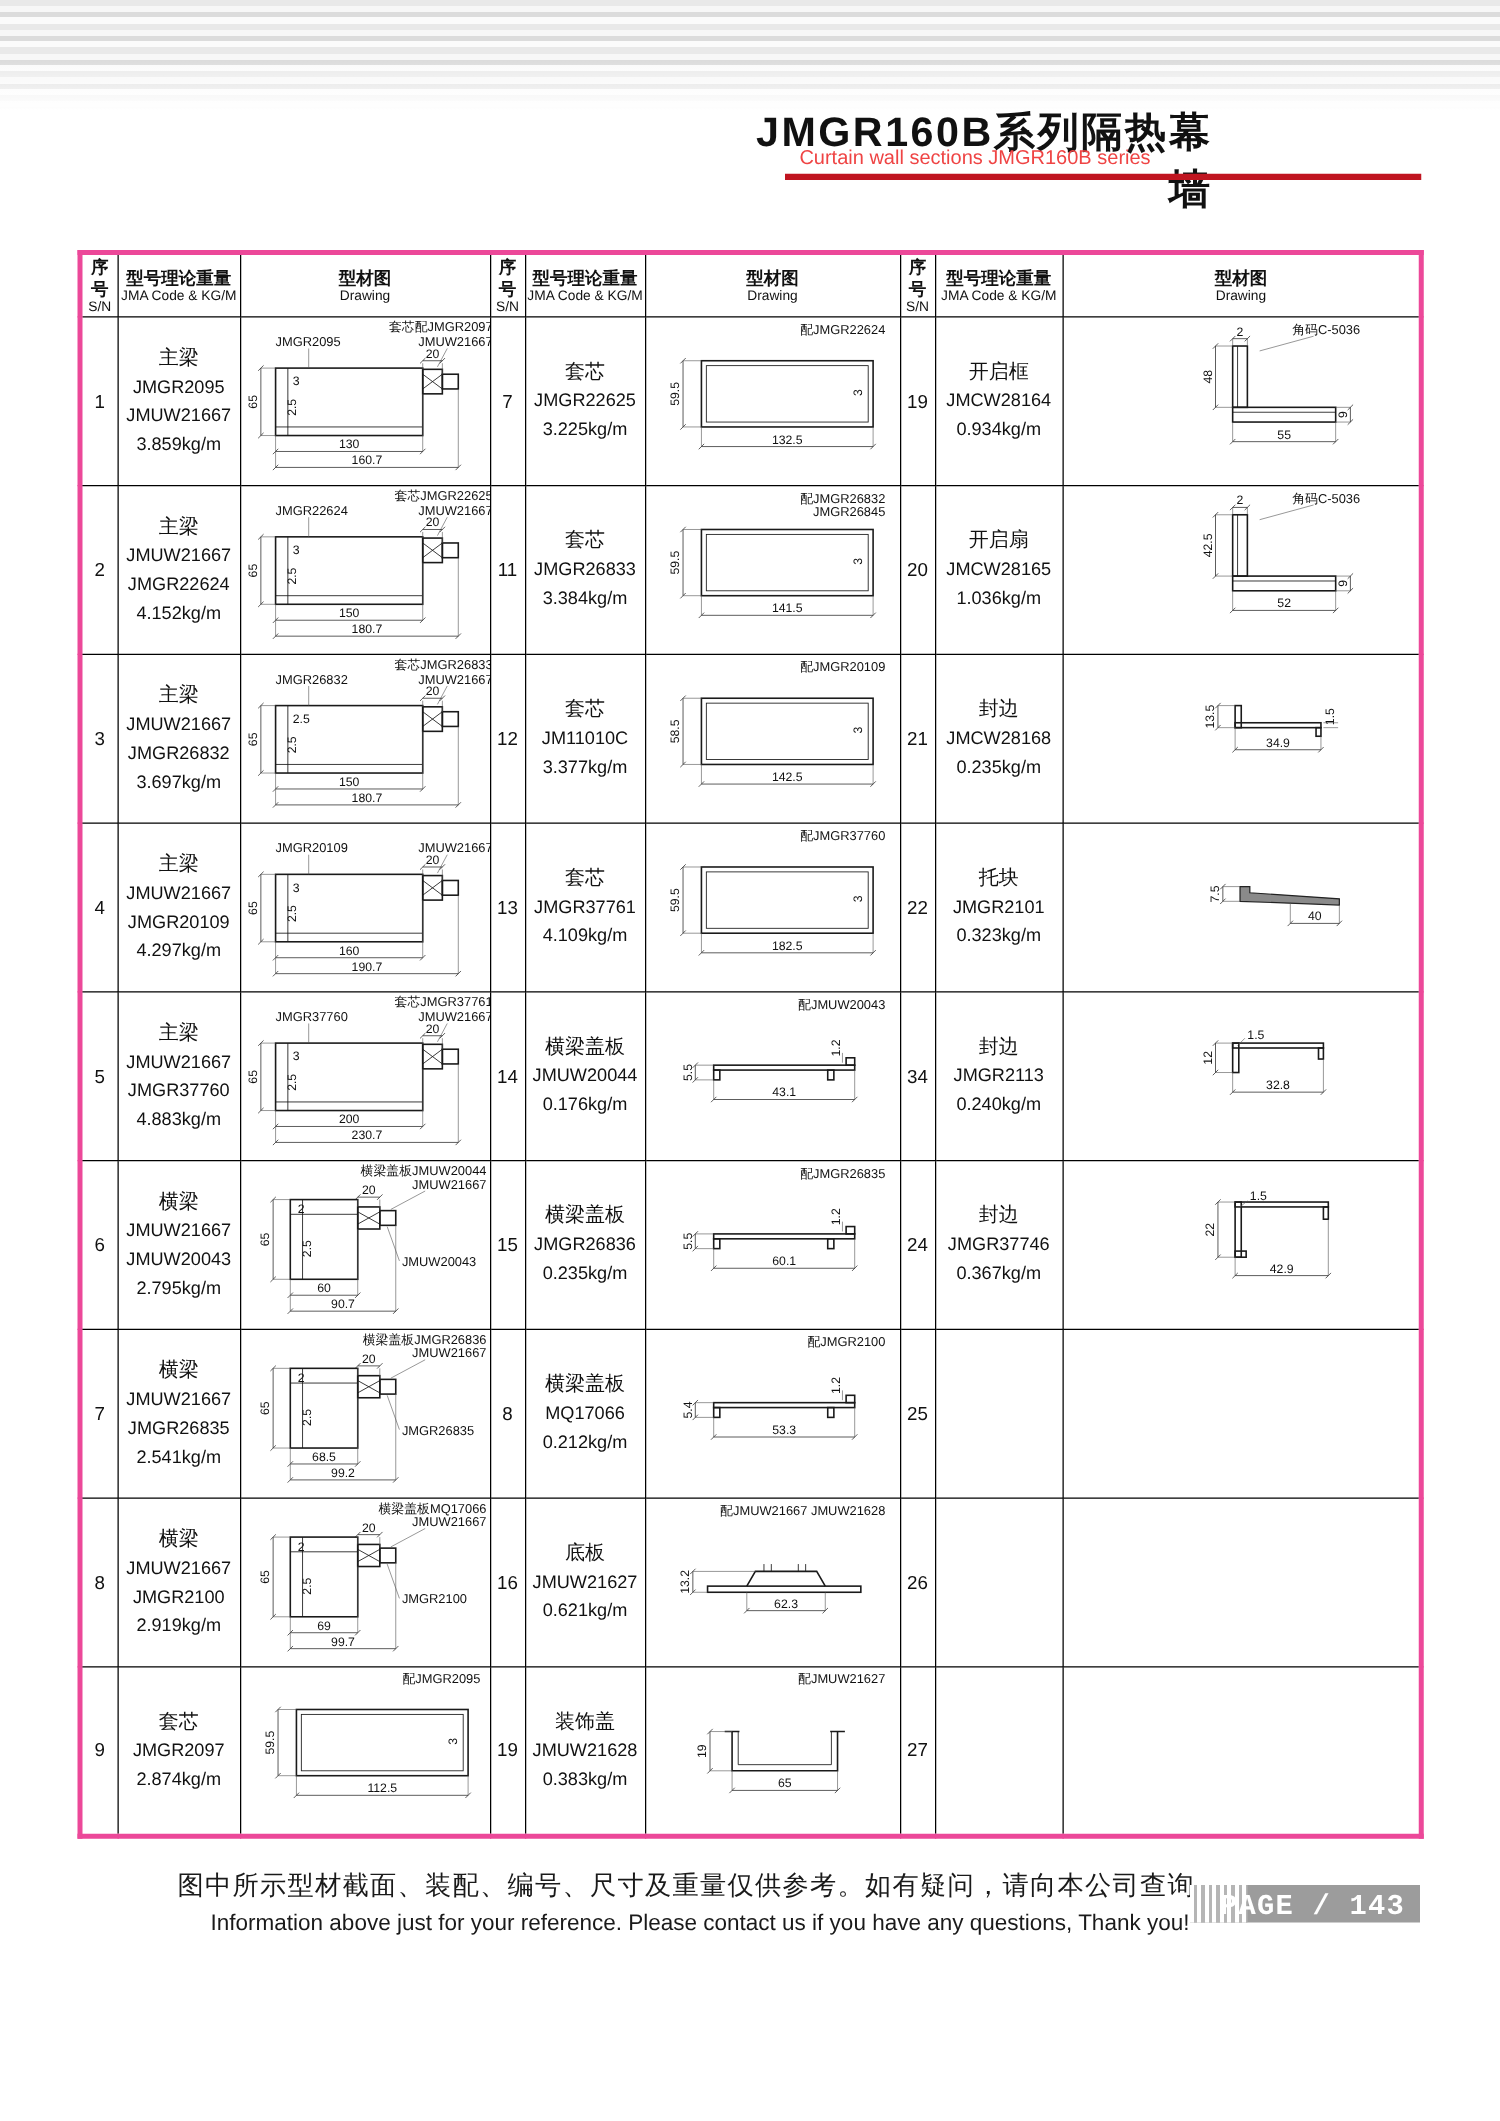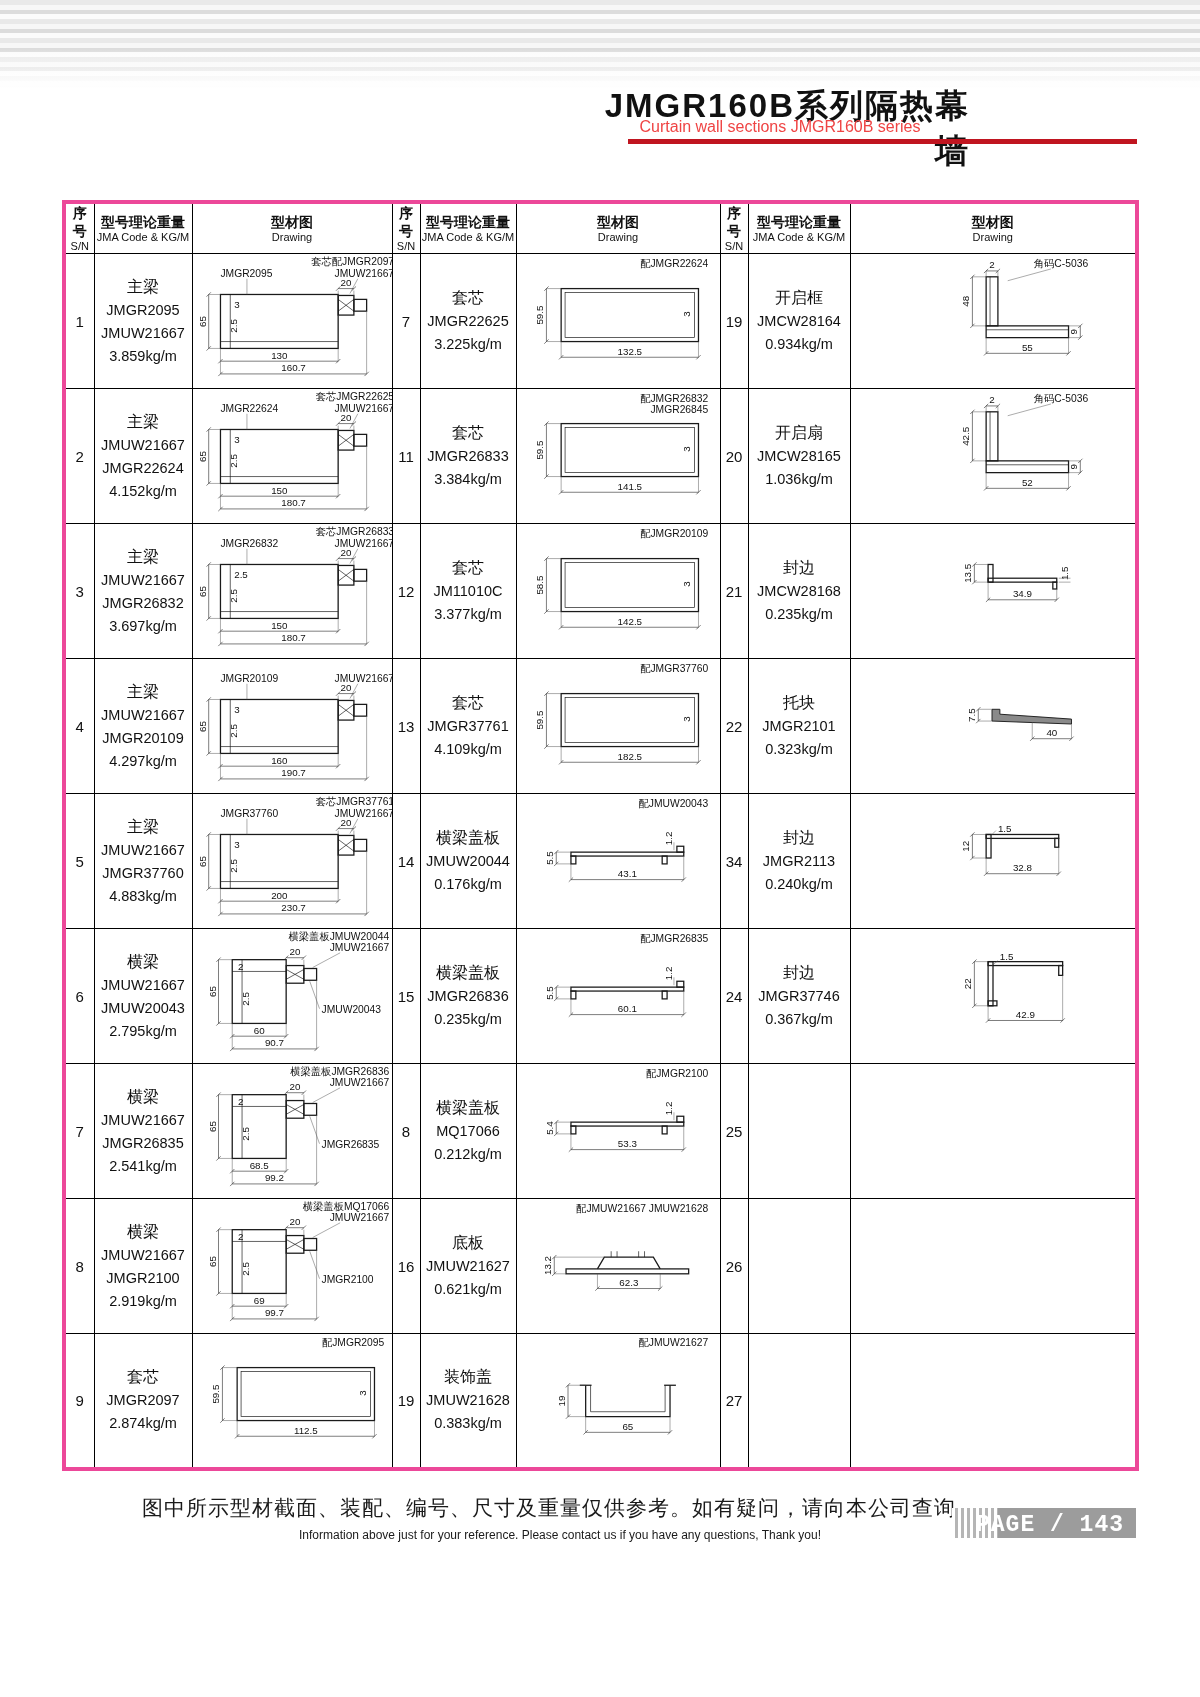--- a/index.html
+++ b/index.html
@@ -30,21 +30,21 @@
   
   .s{fill:none;stroke:#1a1a1a;stroke-width:1.3;}
   .s2{fill:none;stroke:#1a1a1a;stroke-width:0.7;}
   .sfill{fill:#8a8a8a;stroke:#222;stroke-width:1;}
   .dim{stroke:#222;stroke-width:0.6;fill:none;}
   .ext{stroke:#555;stroke-width:0.5;fill:none;}
   .dt{font-family:"Liberation Sans",sans-serif;font-size:10px;fill:#111;}
   .lbl{font-family:"Liberation Sans",sans-serif;font-size:10.5px;fill:#111;}
   .footer{position:absolute;top:1494px;left:0;width:1120px;text-align:center;}
   .footer .zh{font-size:21px;color:#1a1a1a;letter-spacing:1px;}
-  .footer .en{font-size:12px;color:#1a1a1a;margin-top:6px;}
+  .footer .en{font-size:18px;color:#1a1a1a;margin-top:6px;}
   .page-badge{position:absolute;left:952px;top:1508px;width:184px;height:30px;background:#9c9c9c;}
   .page-badge .stripes{position:absolute;left:0;top:0;width:46px;height:30px;
       background:repeating-linear-gradient(90deg,#fff 0 3px,#b5b5b5 3px 6px);}
   .page-badge .txt{position:absolute;right:12px;top:4px;color:#fff;font-weight:bold;
       font-family:"Liberation Mono",monospace;font-size:23px;letter-spacing:1px;}
 </style>
 </head>
 <body>
 
 <div class="page">

